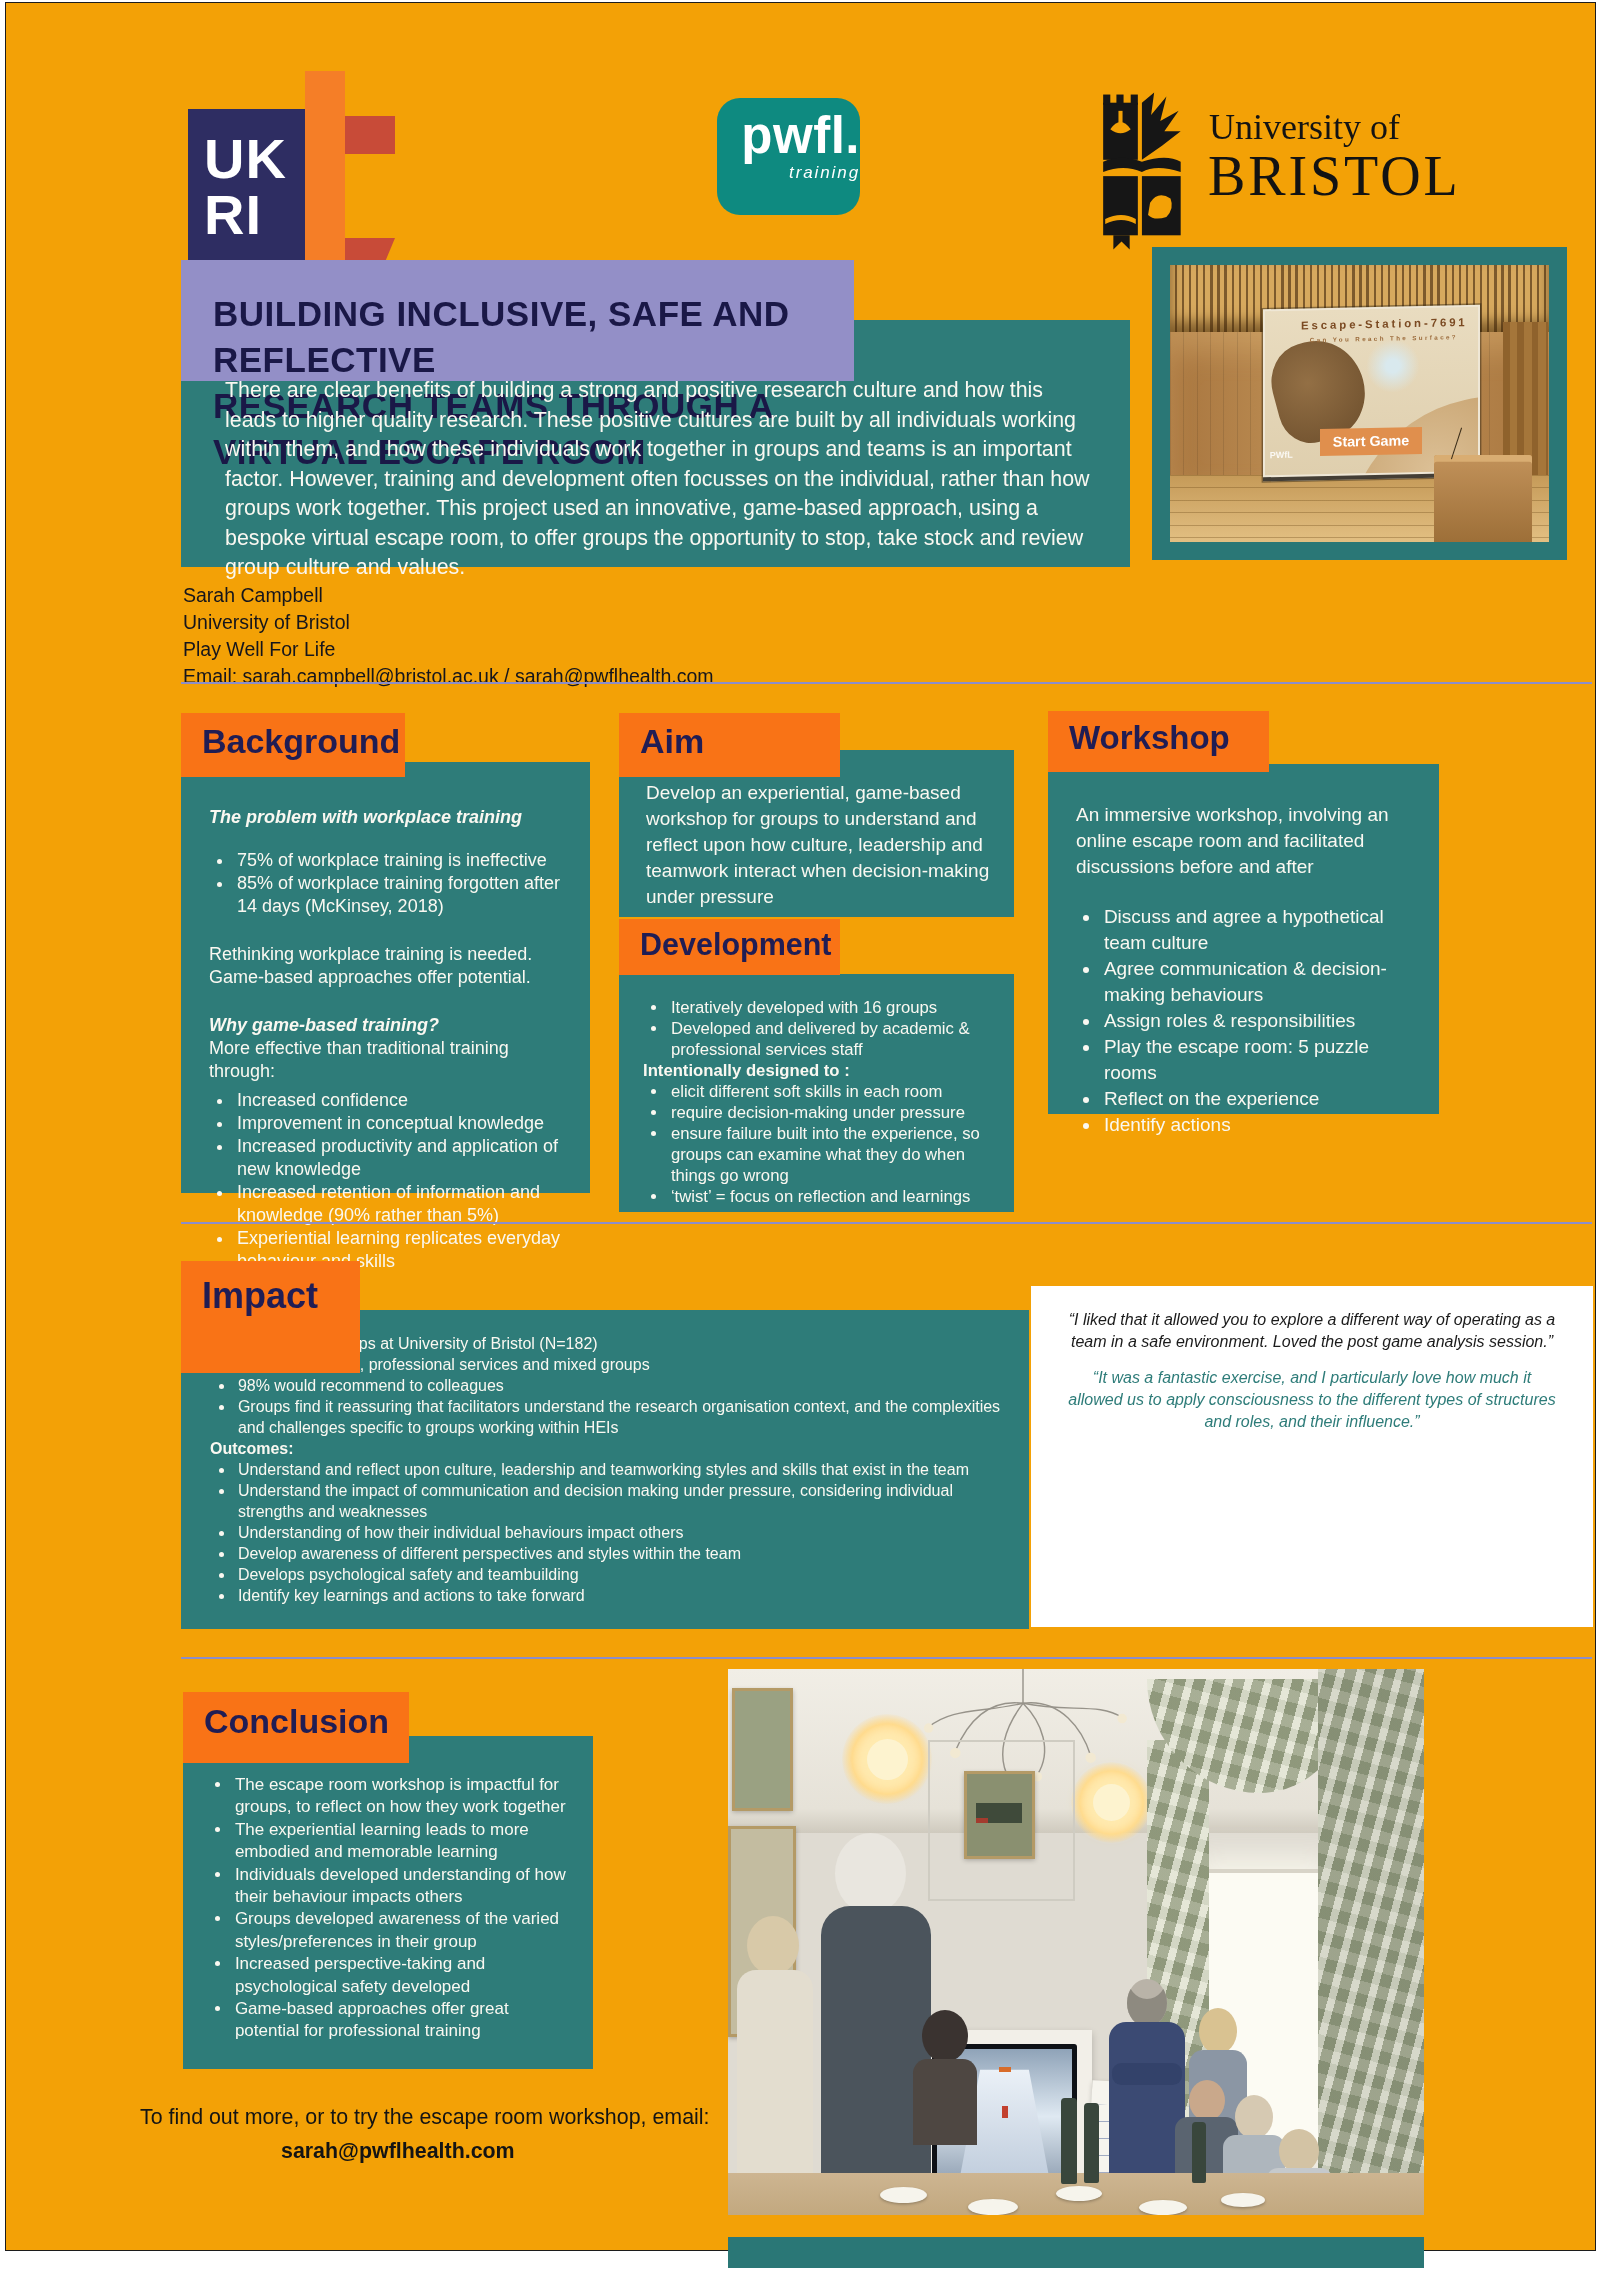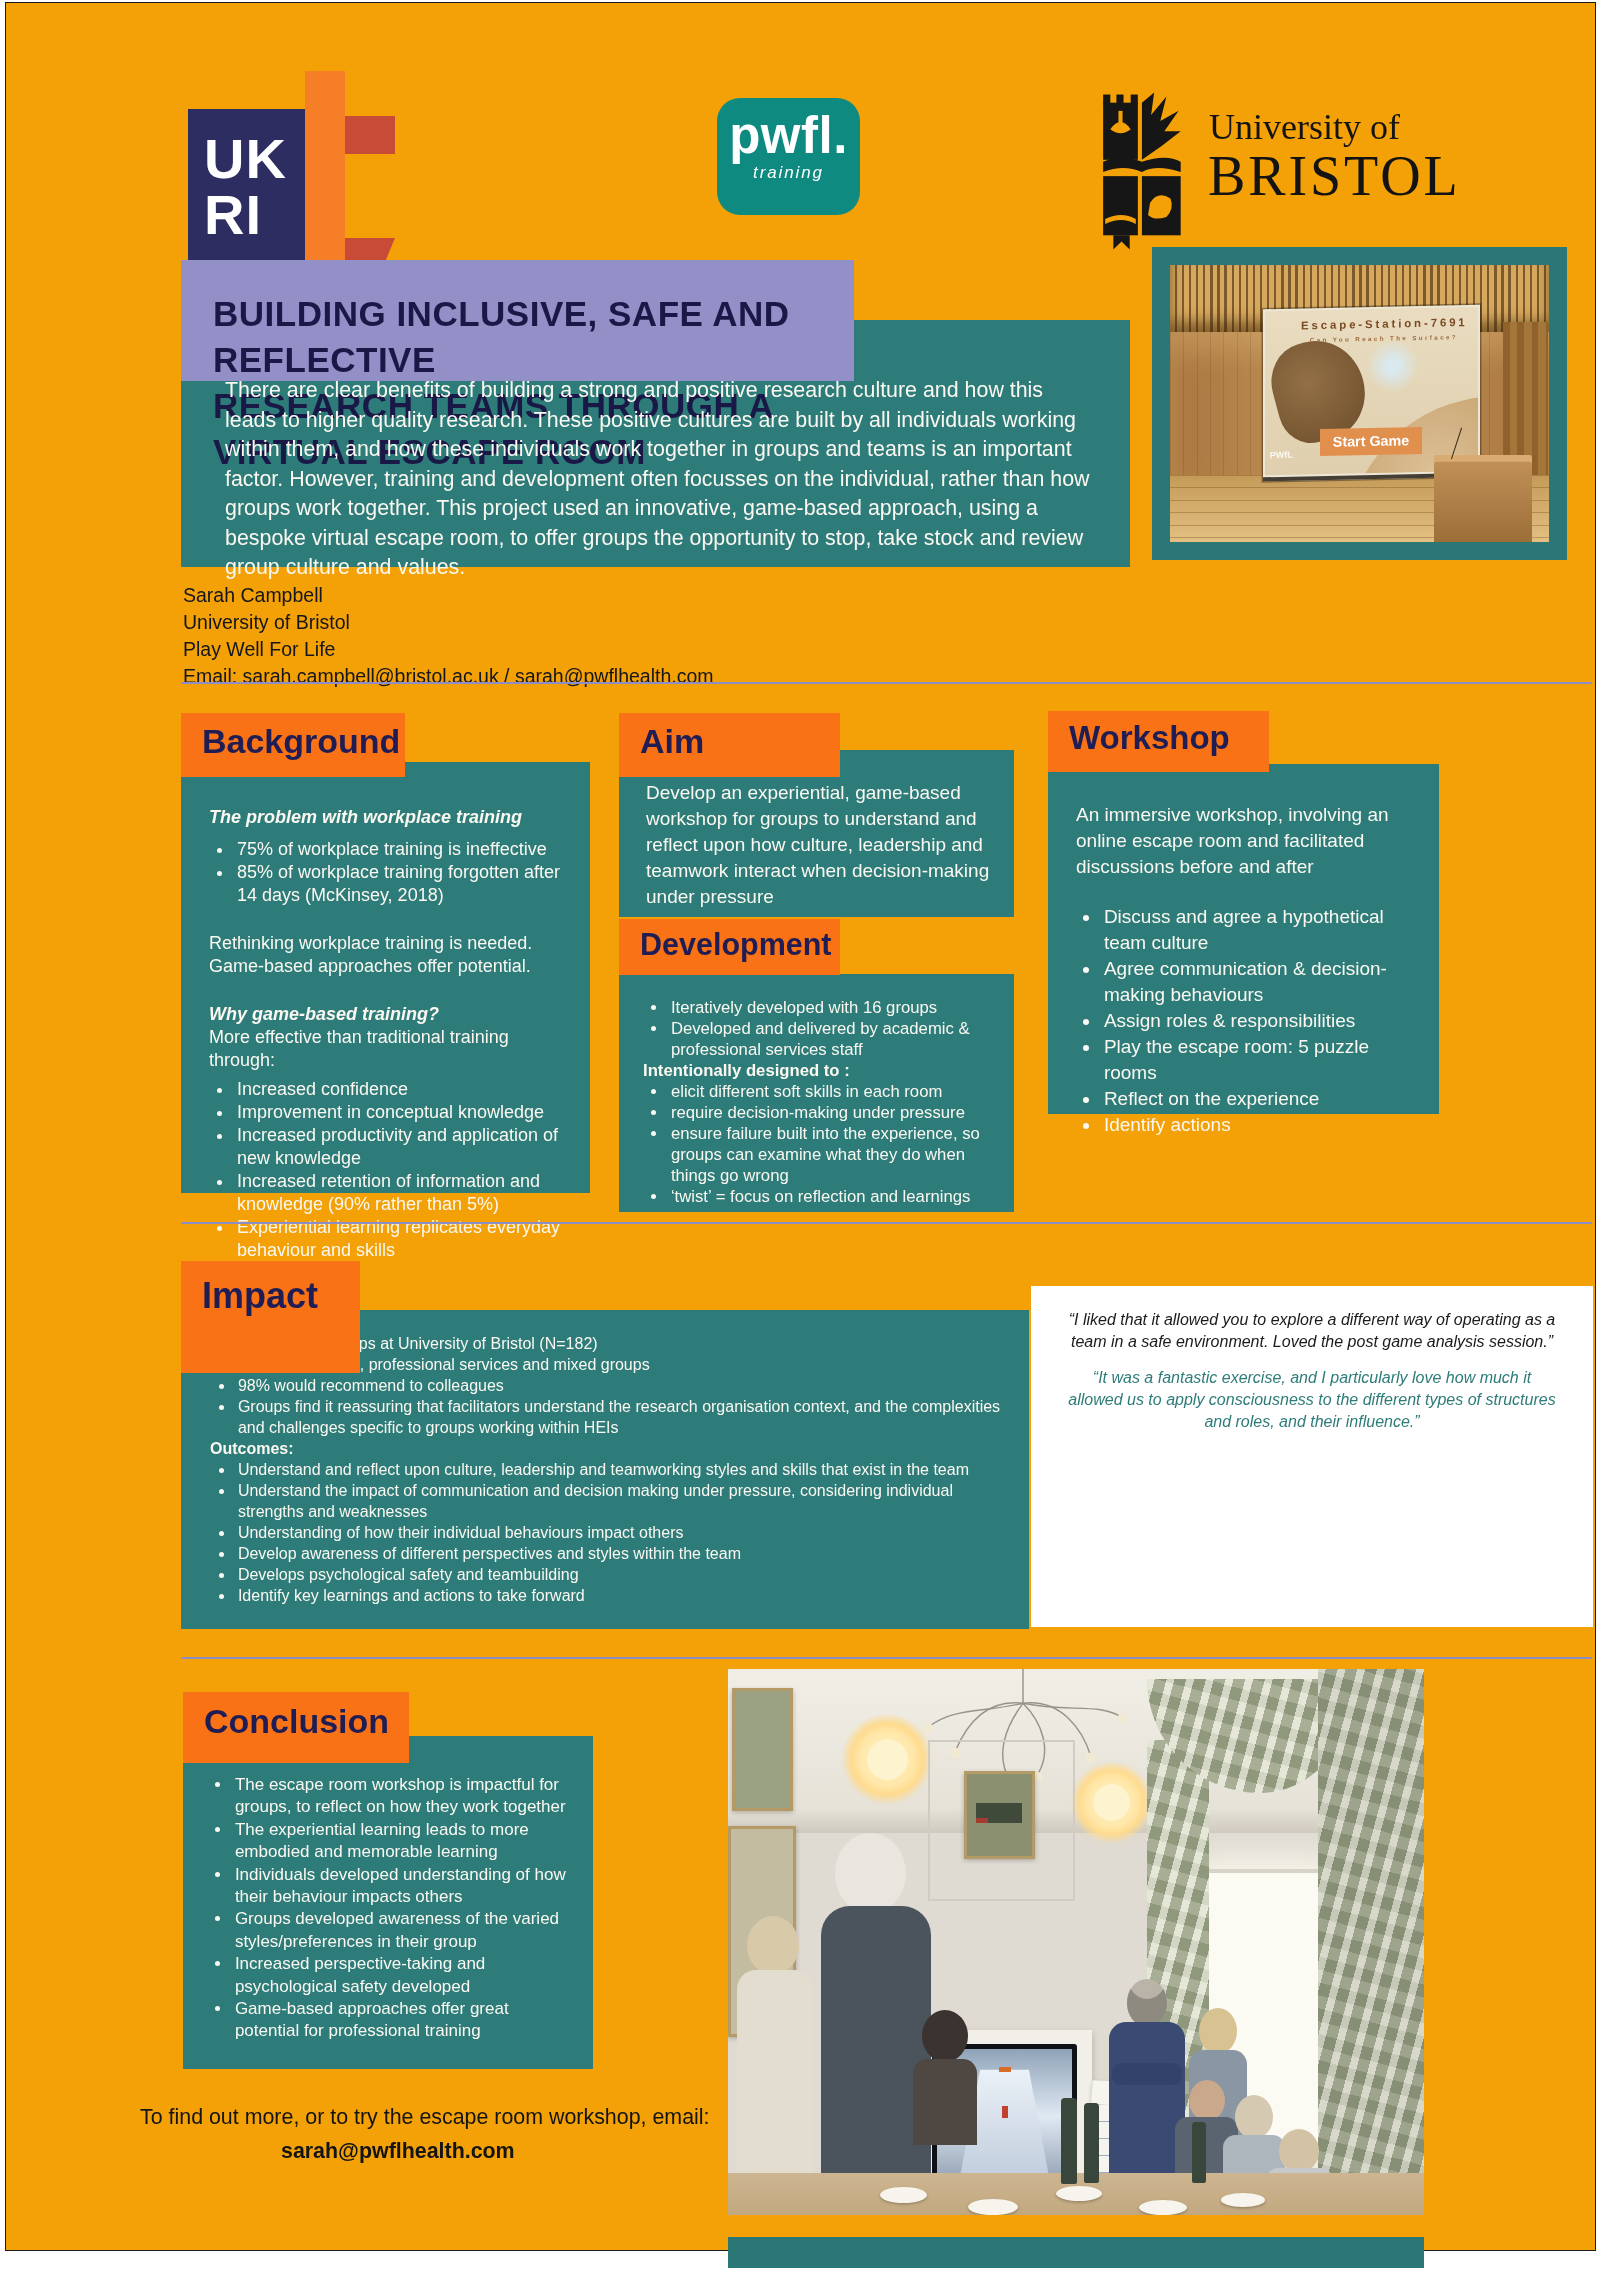--- a/index.html
+++ b/index.html
@@ -7,21 +7,21 @@
           font-family:"Liberation Sans",sans-serif;overflow:hidden;}
   .abs{position:absolute;}
   .poster{position:absolute;left:4.8px;top:1.9px;width:1591px;height:2249px;
           background:#F3A106;border:1.9px solid #1c1c1c;box-sizing:border-box;}
   
   .ukri-box{background:#2E2D62;color:#fff;font-weight:800;}
   .ukri-box span{display:block;font-size:56px;line-height:56px;letter-spacing:1px;}
   .ukri-orange{background:#F57E27;}
   .ukri-red{background:#C84B38;}
   .ukri-name{color:#2E2D62;font-weight:700;font-size:41px;line-height:49px;}
-  .pwfl-box{background:#0E8A80;border-radius:23px;color:#fff;text-align:center;}
+  .pwfl-box{background:#0E8A80;border-radius:23px;color:#fff;text-align:right;}
   .pwfl-word{font-weight:800;font-size:51px;line-height:52px;letter-spacing:0.5px;}
   .pwfl-tag{font-style:italic;font-size:17px;letter-spacing:1.9px;margin-top:1px;}
   .uob-name1{font-family:"Liberation Serif",serif;font-size:36px;color:#131313;}
   .uob-name2{font-family:"Liberation Serif",serif;font-size:56px;letter-spacing:2.9px;color:#131313;}
   
   .title-block{background:#938FC7;color:#1A1847;font-weight:800;
                font-size:35px;line-height:46px;letter-spacing:0.5px;padding:30.5px 0 0 32px;box-sizing:border-box;}
   .teal{background:#2E7C79;}
   .tab{background:#f97316;color:#201D54;font-weight:700;box-sizing:border-box;}
   .panel-text{color:#FAF8F1;}
@@ -169,21 +169,21 @@
     <div>Sarah Campbell</div>
     <div>University of Bristol</div>
     <div>Play Well For Life</div>
     <div>Email: sarah.campbell@bristol.ac.uk / sarah@pwflhealth.com</div>
   </div>
   <div class="abs divider" style="left:181px;top:682px;width:1411px;"></div>
 
   <div class="abs teal" style="left:181px;top:762px;width:409px;height:431px;">
     <div class="panel-text" style="position:absolute;left:28px;top:44px;width:356px;font-size:18px;line-height:23px;">
       <div class="bold-it">The problem with workplace training</div>
-      <ul class="bul" style="margin-top:9px;">
+      <ul class="bul" style="margin-top:20px;">
         <li>75% of workplace training is ineffective</li>
         <li>85% of workplace training forgotten after 14 days (McKinsey, 2018)</li>
       </ul>
       <div style="margin-top:25px;">Rethinking workplace training is needed.</div>
       <div>Game-based approaches offer potential.</div>
       <div class="bold-it" style="margin-top:25px;">Why game-based training?</div>
       <div>More effective than traditional training through:</div>
       <ul class="bul" style="margin-top:6px;">
         <li>Increased confidence</li>
         <li>Improvement in conceptual knowledge</li>

